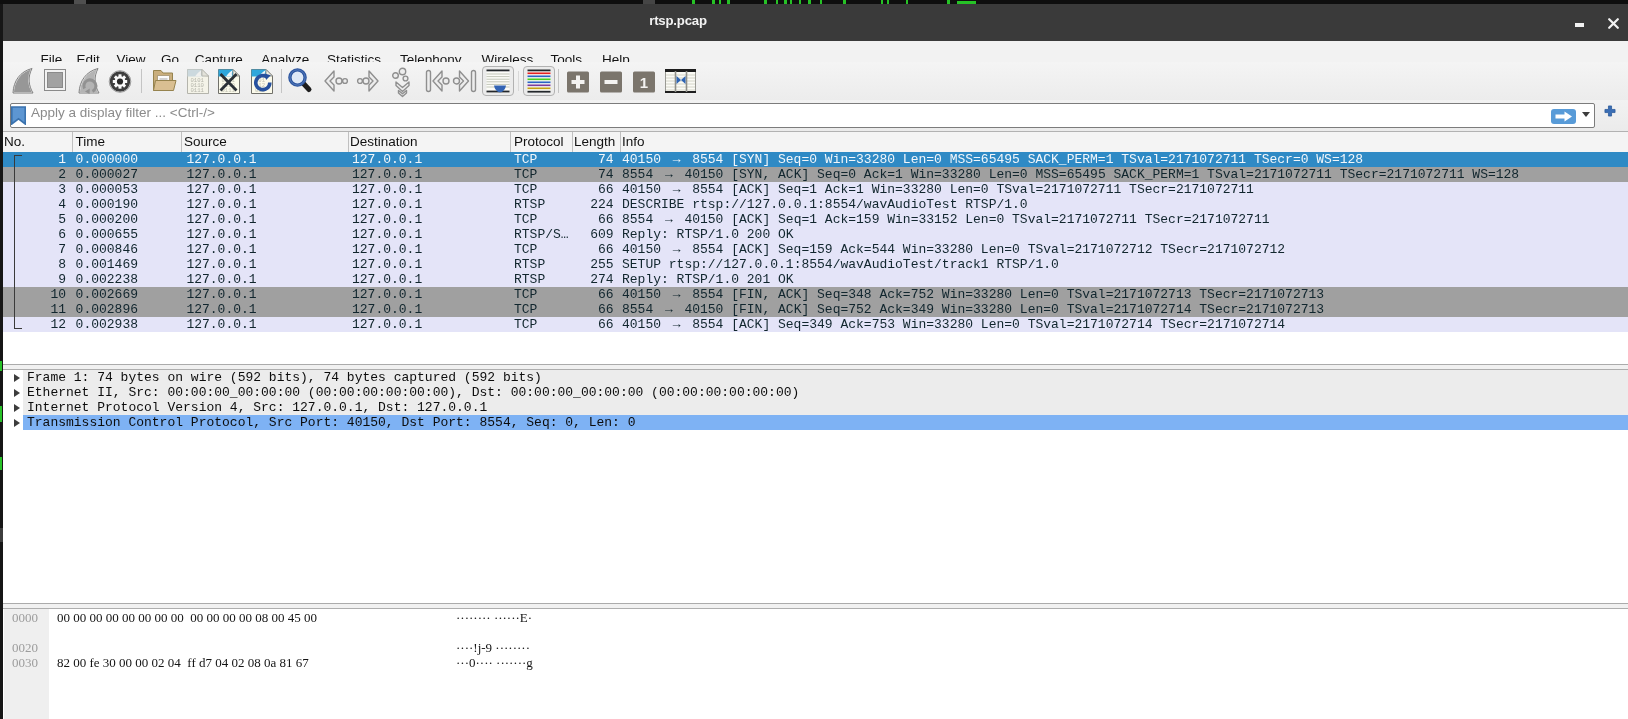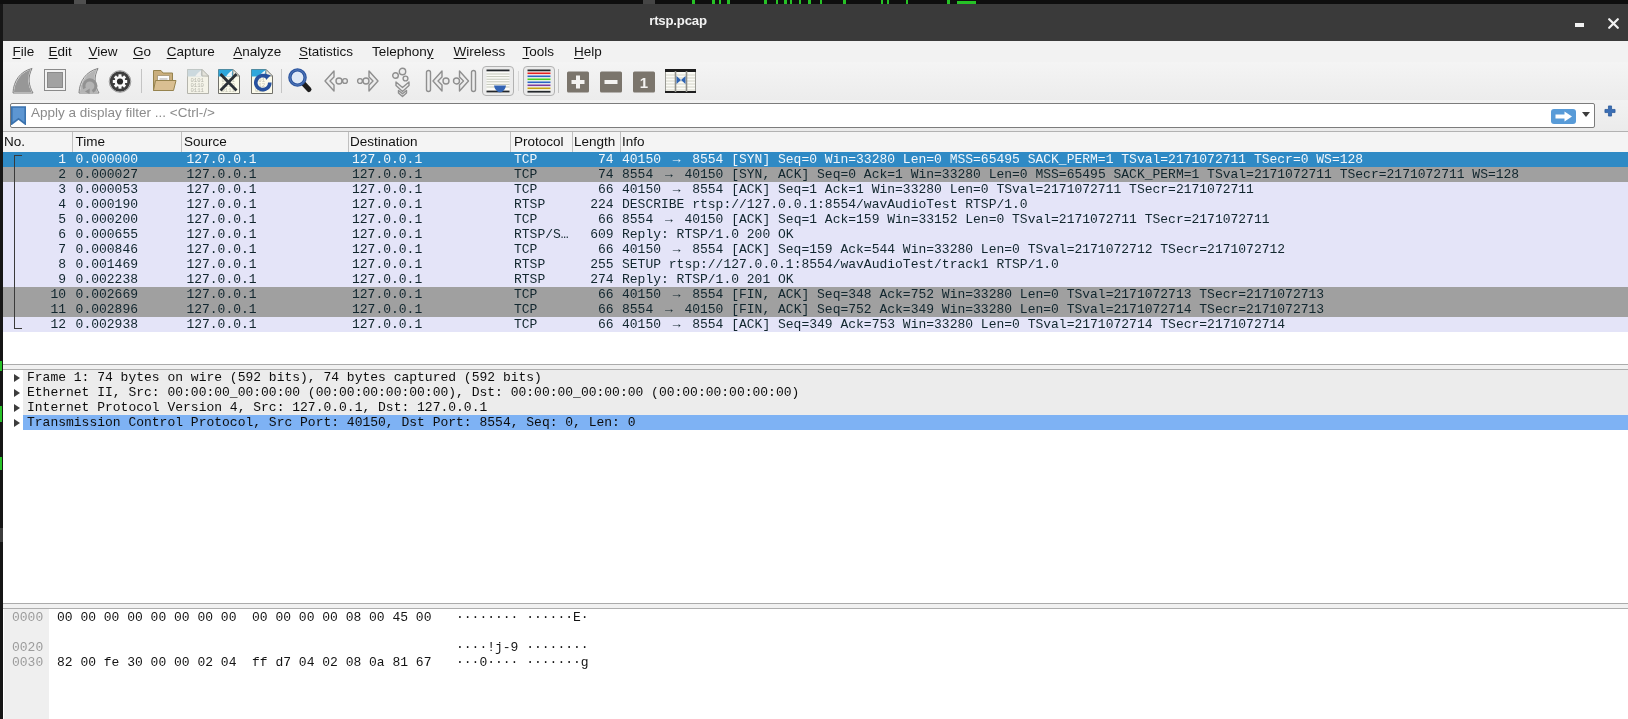--- a/index.html
+++ b/index.html
@@ -10,21 +10,21 @@
 #topstrip{left:0;top:0;width:1628px;height:4px;background:#0e0e0e;}
 .gt{position:absolute;top:0;height:4px;background:#26c226;}
 #leftstrip{left:0;top:4px;width:3px;height:715px;background:#161616;}
 
 #titlebar{left:3px;top:4px;width:1625px;height:36.5px;background:#3a3a3a;}
 #title{left:3px;top:13px;width:1350px;text-align:center;color:#f2f2f2;font-size:13.2px;font-weight:bold;letter-spacing:-0.2px;}
 #minbtn{left:1575px;top:23px;width:9px;height:3.5px;background:#f2f2f2;}
 #closebtn{left:1608px;top:18px;width:11px;height:11px;}
 
 #menubar{left:3px;top:40.5px;width:1625px;height:22.5px;background:#f2f2f2;color:#141414;font-size:13.5px;line-height:21.5px;border-bottom:0.5px solid #e2e2e2;}
-#menubar span{position:absolute;top:0;}
+#menubar span{position:absolute;top:8px;margin-left:28px;}
 #menubar u{text-decoration:underline;text-underline-offset:2px;}
 
 #toolbar{left:3px;top:62px;width:1625px;height:38px;background:linear-gradient(#f4f4f4,#ececec);}
 
 #filterbar{left:3px;top:100px;width:1625px;height:31px;background:linear-gradient(#f2f2f2,#ebebeb);border-bottom:1px solid #b2b2b2;}
 #finput{position:absolute;left:7px;top:3px;width:1583px;height:23px;background:#ffffff;border:1px solid #7c7c7c;border-radius:2px;}
 #fplaceholder{position:absolute;left:28px;top:5px;color:#8b8b8b;font-size:13.5px;}
 #fcaret{position:absolute;left:1579px;top:12px;width:0;height:0;border-left:4.5px solid transparent;border-right:4.5px solid transparent;border-top:5.5px solid #3c3c3c;}
 #fplus{position:absolute;left:1600px;top:4px;width:14px;height:14px;}
 
@@ -54,21 +54,21 @@
 #details{left:3px;top:369px;width:1625px;height:234px;background:#ffffff;font-family:"Liberation Mono",monospace;font-size:13px;}
 .drow{position:absolute;left:0;width:1625px;height:15px;line-height:15.5px;white-space:pre;color:#0c0c0c;}
 .dbg{background:#ececec;}
 .dsel{background:#7eb2f4;}
 .dtri{position:absolute;left:11px;width:0;height:0;border-top:4px solid transparent;border-bottom:4px solid transparent;border-left:6px solid #3c3c3c;}
 .dtxt{position:absolute;left:24px;}
 #split2{left:3px;top:603px;width:1625px;height:3.5px;background:#f1f1f1;border-top:1px solid #ababab;border-bottom:1px solid #aeaeae;box-sizing:content-box;}
 
 #hexpane{left:3px;top:608px;width:1625px;height:111px;background:#ffffff;font-family:"Liberation Mono",monospace;font-size:13px;}
 #hexoff{position:absolute;left:1px;top:0px;width:45px;height:111px;background:#efefef;}
-.hrow{position:absolute;left:0;width:1430px;height:15px;line-height:15px;white-space:pre;}
+.hrow{position:absolute;left:0;width:1430px;height:15px;line-height:15px;white-space:pre;font-family:Liberation Serif, serif;}
 .hoff{position:absolute;left:9px;color:#9c9c9c;}
 .hhex{position:absolute;left:54px;color:#141414;}
 .hasc{position:absolute;left:453px;color:#141414;}
 </style>
 </head>
 <body>
 <div id="screen">
   <div class="abs" id="topstrip">
     <div class="gt" style="left:74px;width:12px;background:#4f4f4f"></div>
     <div class="gt" style="left:643px;width:12px;background:#454545"></div>

